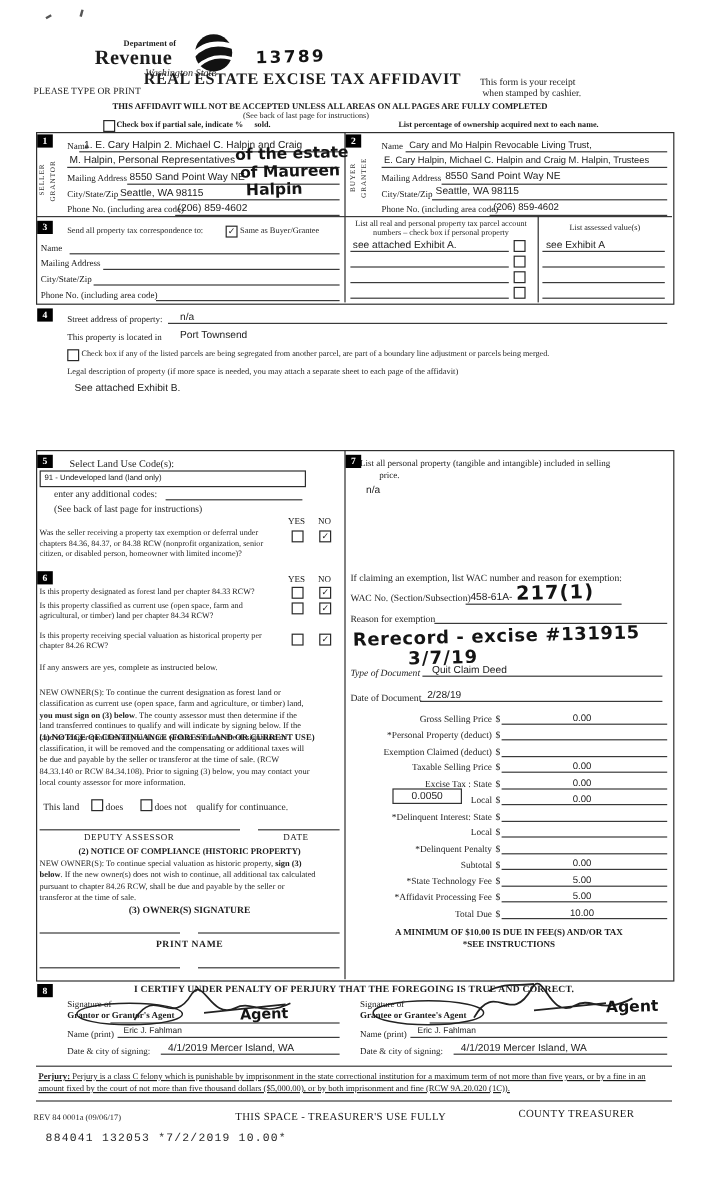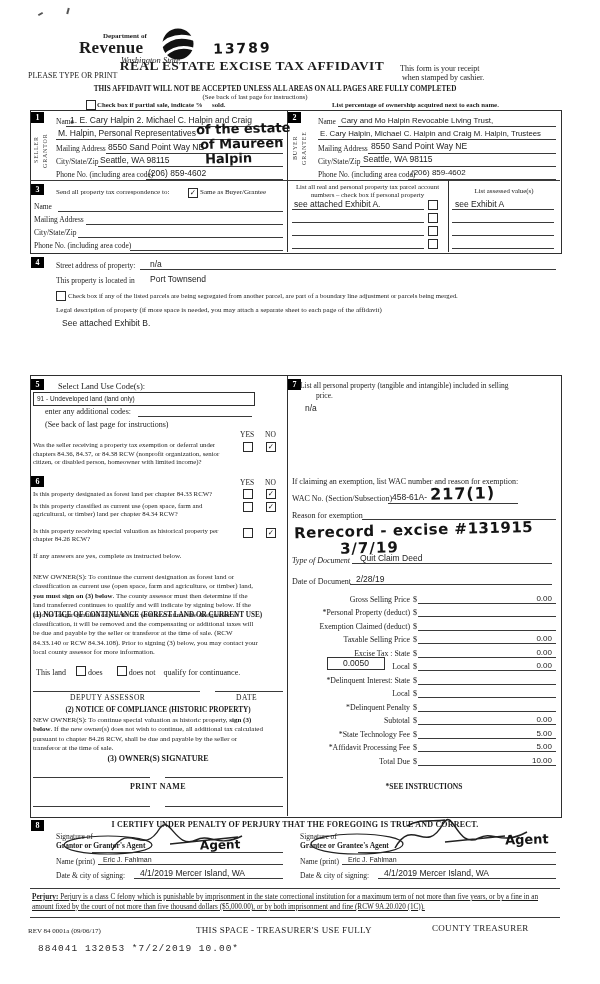--- a/index.html
+++ b/index.html
@@ -15,21 +15,21 @@
   .vline{position:absolute;border-left:1px solid #2f2f2f;width:0;}
   .cb{position:absolute;width:8px;height:8px;border:1px solid #2a2a2a;background:#fff;text-align:center;font-size:7.5px;line-height:8px;}
   .cbi{display:inline-block;position:relative;width:8px;height:8px;border:1px solid #2a2a2a;background:#fff;text-align:center;font-size:7.5px;line-height:8px;vertical-align:-1px;}
   .secnum{position:absolute;width:13px;height:11px;background:#000;color:#fff;font-size:8px;font-weight:bold;display:flex;align-items:center;justify-content:center;font-family:"Liberation Serif",serif;}
   .vword{position:absolute;transform:rotate(-90deg);transform-origin:left top;font-size:6px;letter-spacing:.8px;white-space:nowrap;color:#333;}
   .ctr{text-align:center;}
   .para{line-height:9.4px;}
   .fee-row{height:13.5px;display:flex;align-items:flex-end;position:relative;}
   .fee-label{flex:1;text-align:right;font-size:7.8px;padding-right:3px;white-space:nowrap;}
   .fee-dollar{font-size:8px;padding-right:1px;}
-  .fee-value{width:134px;text-align:right;font-family:"Liberation Sans",sans-serif;font-size:8px;border-bottom:1px solid #3a3a3a;padding-right:4px;}
+  .fee-value{width:134px;text-align:center;font-family:"Liberation Sans",sans-serif;font-size:8px;border-bottom:1px solid #3a3a3a;padding-right:4px;}
   .rate-box{position:absolute;left:35px;bottom:1px;width:56px;height:11px;border:1.5px solid #333;text-align:center;font-size:8.5px;line-height:11px;}
   .speck{position:absolute;background:#555;}
 </style>
 </head>
 <body>
 
 <div class="page">
 
   <div class="speck abs" style="left:38px;top:13px;width:5px;height:2px;transform:rotate(-30deg);"></div>
   <div class="speck abs" style="left:67px;top:8px;width:2px;height:6px;transform:rotate(15deg);"></div>
@@ -297,20 +297,21 @@
         <span class="fee-dollar">$</span>
         <span class="fee-value">5.00</span>
       </div>
     <div class="fee-row">
         <span class="fee-label">Total Due</span>
         <span class="fee-dollar">$</span>
         <span class="fee-value">10.00</span>
       </div>
   </div>
 
+  <div class="abs f75 b ctr" style="left:292px;top:772px;width:264px;">A MINIMUM OF $10.00 IS DUE IN FEE(S) AND/OR TAX</div>
   <div class="abs f75 b ctr" style="left:292px;top:782px;width:264px;">*SEE INSTRUCTIONS</div>
 
   <div class="secnum" style="left:31px;top:820px;">8</div>
   <div class="abs f8 b ctr" style="left:60px;top:820px;width:470px;letter-spacing:.2px;">I CERTIFY UNDER PENALTY OF PERJURY THAT THE FOREGOING IS TRUE AND CORRECT.</div>
 
   <div class="abs f75" style="left:56px;top:832px;">Signature of</div>
   <div class="abs f75 b" style="left:56px;top:841px;">Grantor or Grantor's Agent</div>
   <div class="hl" style="left:92px;top:852px;width:191px;"></div>
   <svg class="abs" style="left:50px;top:818px;" width="245" height="42" viewBox="0 0 245 42">
     <ellipse cx="58" cy="27" rx="44" ry="9" stroke="#222" stroke-width="1.2" fill="none"></ellipse>

